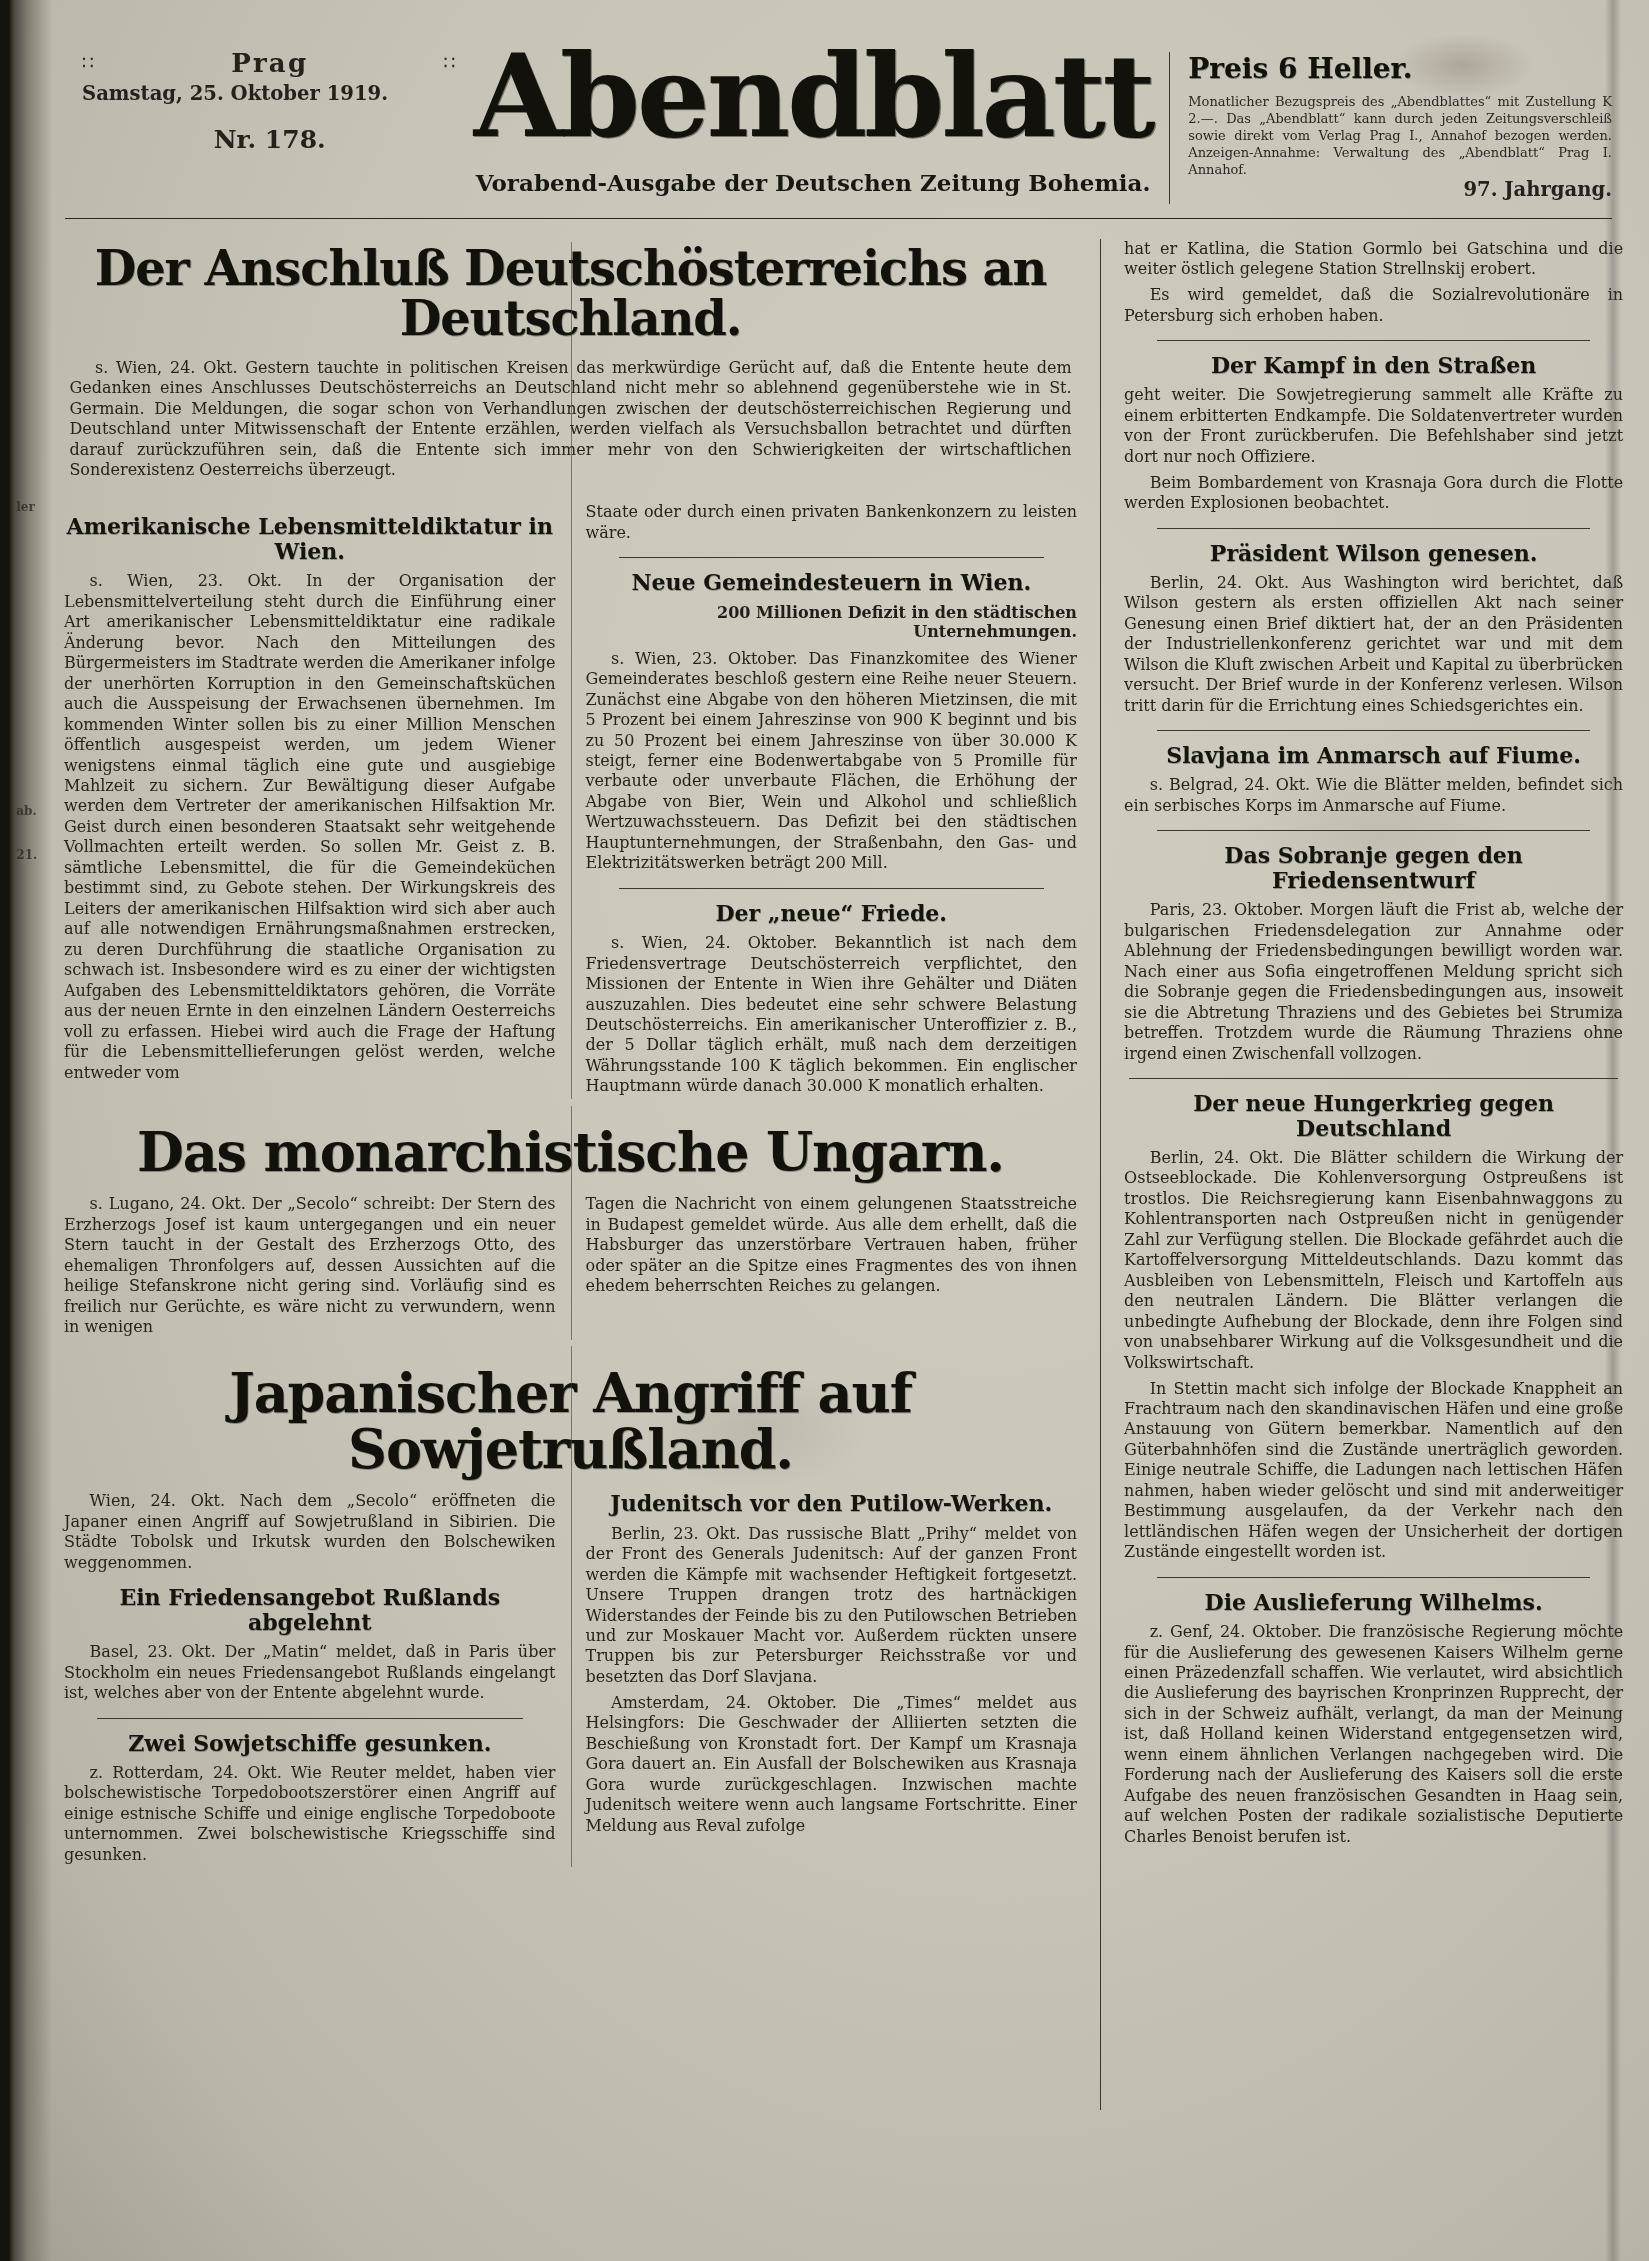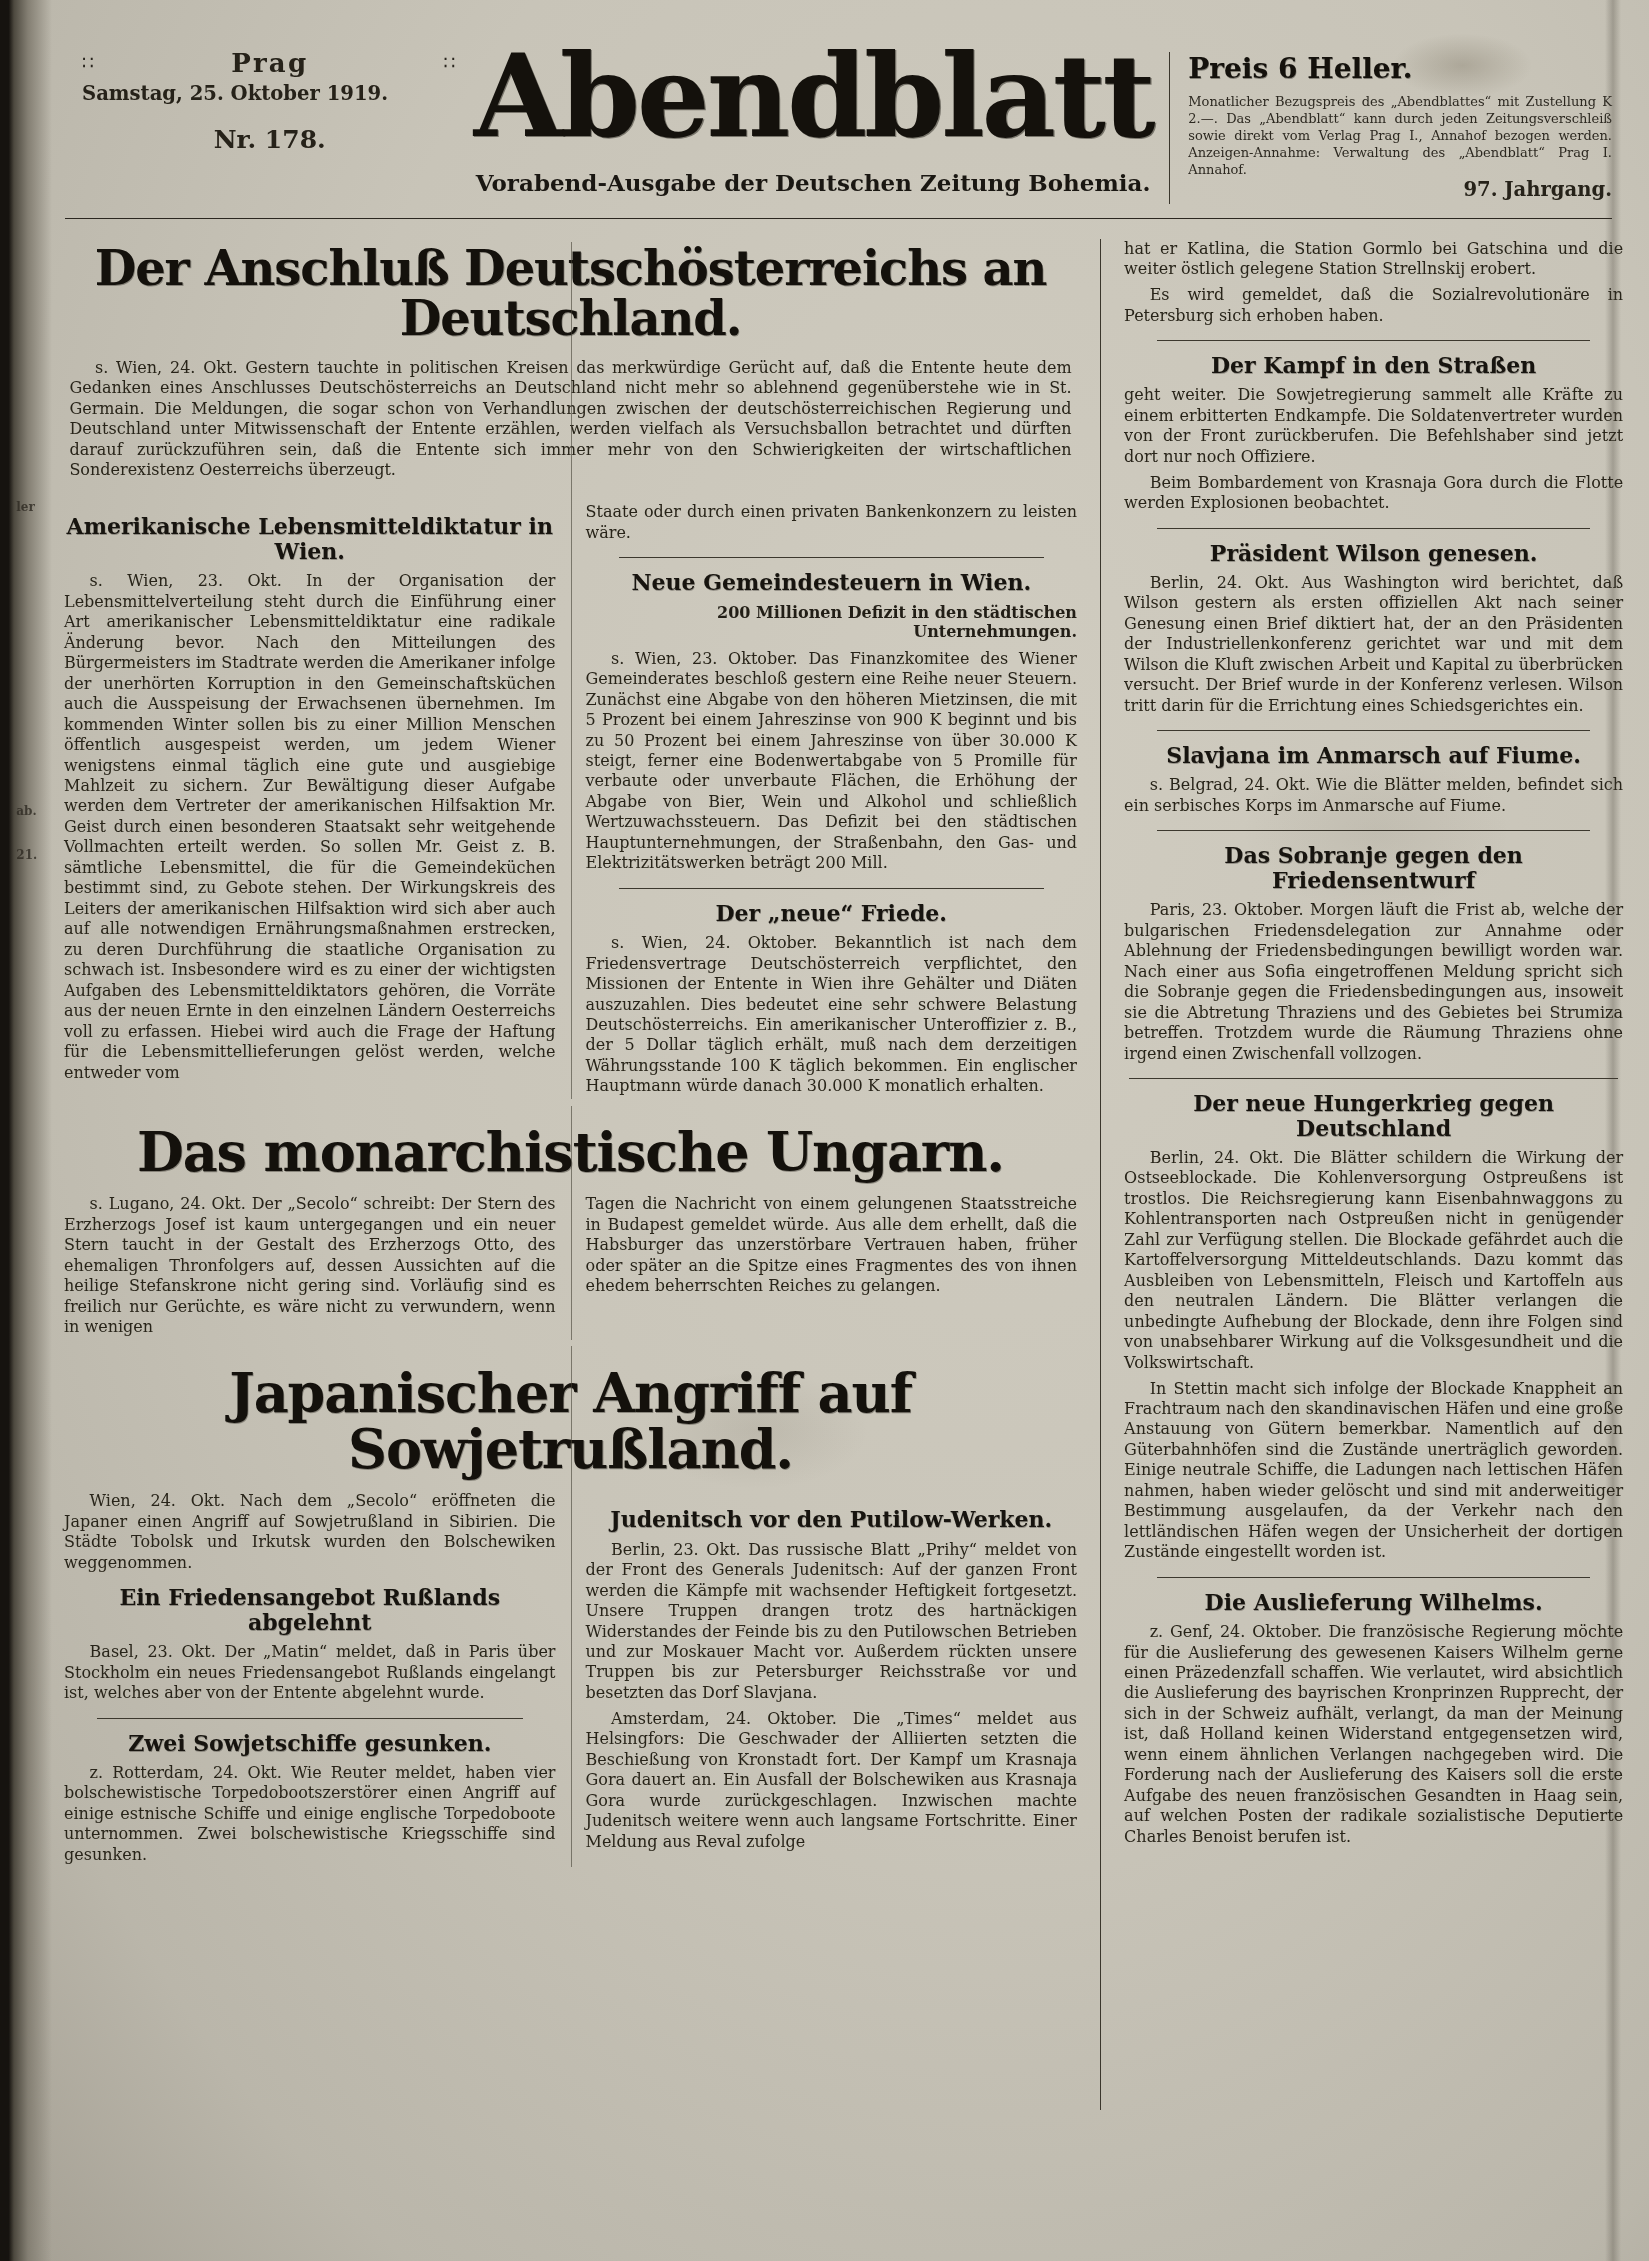--- a/index.html
+++ b/index.html
@@ -133,21 +133,21 @@
         <div class="h-main big">Japanischer Angriff auf Sowjetrußland.</div>
         <div class="col">
           <p class="body">Wien, 24. Okt. Nach dem „Secolo“ eröffneten die Japaner einen Angriff auf Sowjetrußland in Sibirien. Die Städte Tobolsk und Irkutsk wurden den Bolschewiken weggenommen.</p>
           <div class="h-sec">Ein Friedensangebot Rußlands abgelehnt</div>
           <p class="body">Basel, 23. Okt. Der „Matin“ meldet, daß in Paris über Stockholm ein neues Friedensangebot Rußlands eingelangt ist, welches aber von der Entente abgelehnt wurde.</p>
           <div class="sec-rule"></div>
           <div class="h-sec">Zwei Sowjetschiffe gesunken.</div>
           <p class="body">z. Rotterdam, 24. Okt. Wie Reuter meldet, haben vier bolschewistische Torpedobootszerstörer einen Angriff auf einige estnische Schiffe und einige englische Torpedoboote unternommen. Zwei bolschewistische Kriegsschiffe sind gesunken.</p>
         </div>
         <div class="col">
-          <div class="h-sec" style="margin-top:16px;">Judenitsch vor den Putilow-Werken.</div>
+          <div class="h-sec" style="margin-top:0;">Judenitsch vor den Putilow-Werken.</div>
           <p class="body">Berlin, 23. Okt. Das russische Blatt „Prihy“ meldet von der Front des Generals Judenitsch: Auf der ganzen Front werden die Kämpfe mit wachsender Heftigkeit fortgesetzt. Unsere Truppen drangen trotz des hartnäckigen Widerstandes der Feinde bis zu den Putilowschen Betrieben und zur Moskauer Macht vor. Außerdem rückten unsere Truppen bis zur Petersburger Reichsstraße vor und besetzten das Dorf Slavjana.</p>
           <p class="body">Amsterdam, 24. Oktober. Die „Times“ meldet aus Helsingfors: Die Geschwader der Alliierten setzten die Beschießung von Kronstadt fort. Der Kampf um Krasnaja Gora dauert an. Ein Ausfall der Bolschewiken aus Krasnaja Gora wurde zurückgeschlagen. Inzwischen machte Judenitsch weitere wenn auch langsame Fortschritte. Einer Meldung aus Reval zufolge</p>
         </div>
       </div>
     </div>
 
     <div class="vrule"></div>
 
     <div class="col">
       <p class="body noindent">hat er Katlina, die Station Gormlo bei Gatschina und die weiter östlich gelegene Station Strellnskij erobert.</p>

